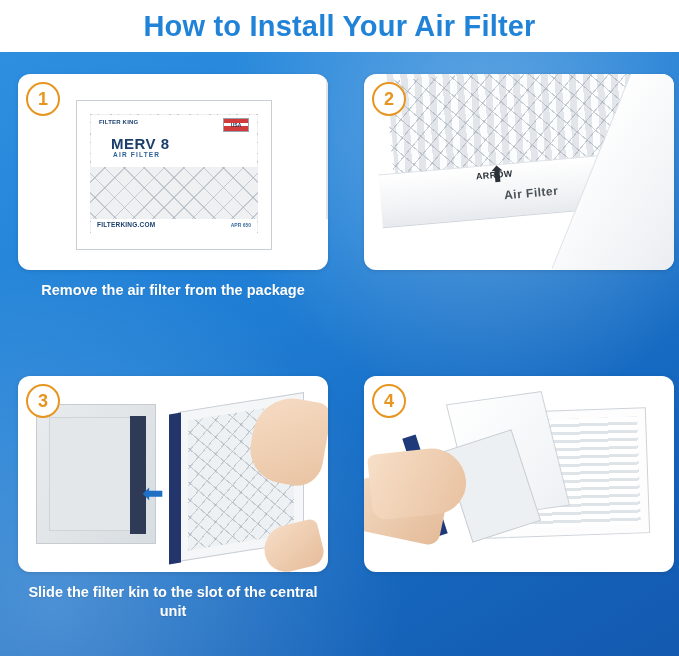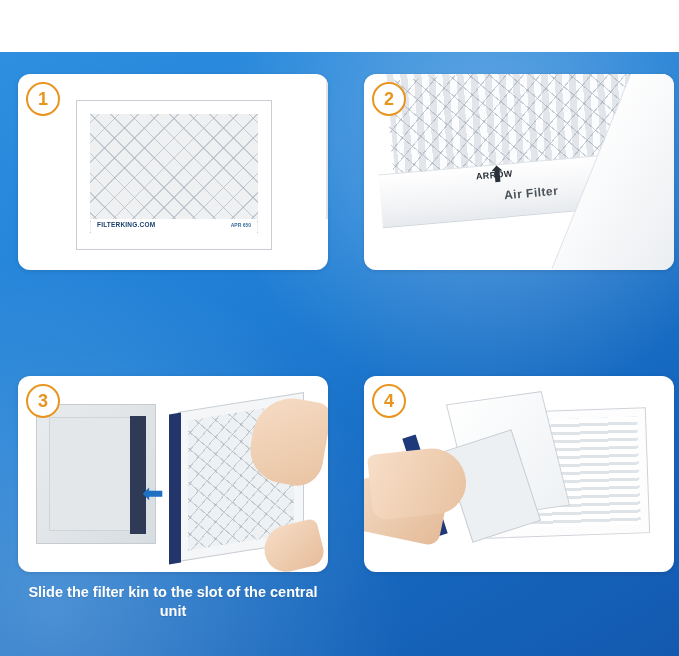--- a/index.html
+++ b/index.html
@@ -280,40 +280,53 @@
     background: linear-gradient(120deg,#f2dac3,#e4bb98);
     border-radius: 12px;
     transform: rotate(12deg);
   }
 </style>
 </head>
 <body>
 
 <div id="infographic">
 
+  <div class="title-band">
+    <div class="title-text">How to Install Your Air Filter</div>
+  </div>
 
   <div class="blue-body"></div>
 
   <div class="grid">
 
     <div class="step">
       <div class="card">
         <div class="badge">1</div>
         <div class="s1-art">
           <div class="ff-side"></div>
           <div class="filter-front">
             <div class="ff-media"></div>
             <div class="ff-border"></div>
+            <div class="ff-label-top">
+              <div class="ff-brand">FILTER
+KING</div>
+              <div class="ff-flag">
+                  <span>USA</span>
+                </div>
+              <div class="ff-merv">MERV 8</div>
+              <div class="ff-sub">AIR FILTER</div>
+            </div>
             <div class="ff-label-bottom">
               <div class="ff-site">FILTERKING.COM</div>
               <div class="ff-apr">APR 650</div>
             </div>
           </div>
         </div>
       </div>
+      <div class="caption">Remove the air filter from the package</div>
     </div>
 
     <div class="step">
       <div class="card">
         <div class="badge">2</div>
         <div class="s2-art">
           <div class="s2-pleats"></div>
           <div class="s2-diamond"></div>
           <div class="s2-frame"></div>
           <div class="s2-frame-right"></div>

